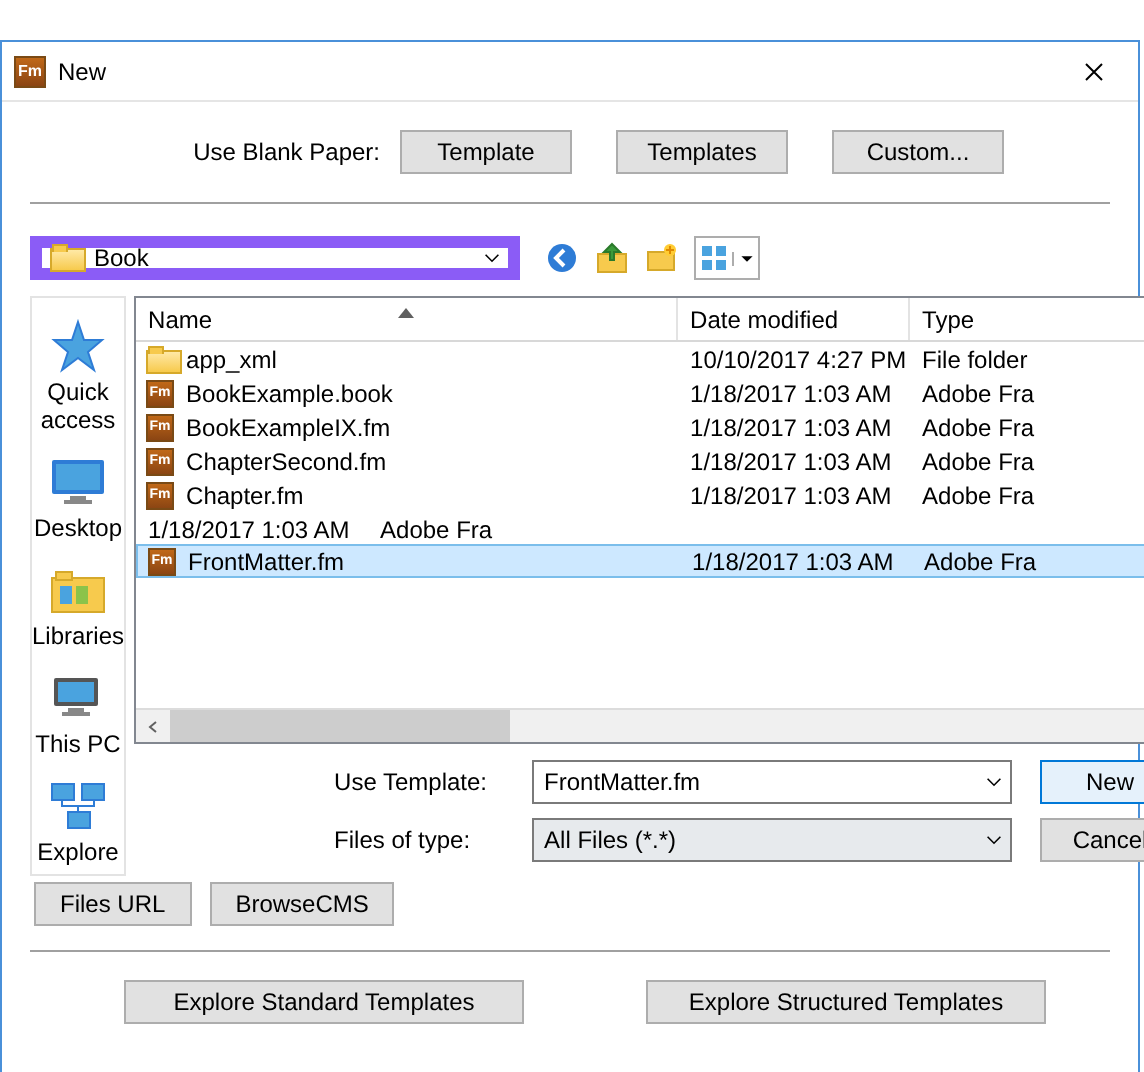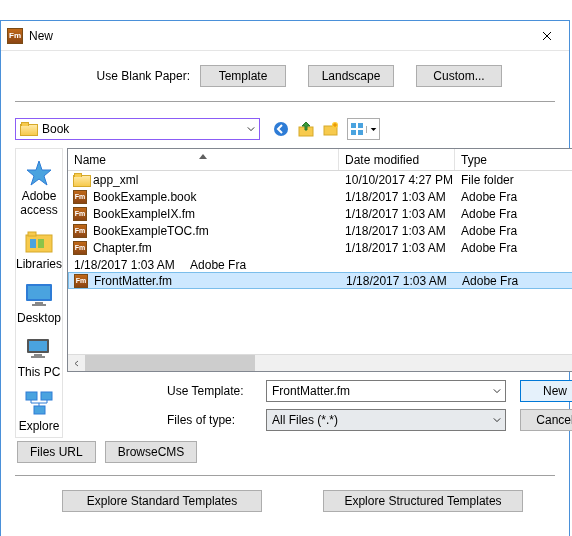--- a/index.html
+++ b/index.html
@@ -12,21 +12,21 @@
   .titlebar .close { width: 45px; height: 29px; display:flex; align-items:center; justify-content:center; cursor:pointer; }
   .titlebar .close svg { width:10px; height:10px; }
   .body { padding: 0 14px 14px 14px; }
   .row-blank { display:flex; align-items:center; margin-top: 14px; }
   .row-blank .lbl { width: 185px; text-align: right; padding-right: 10px; }
   .btn { background: #e1e1e1; border: 1px solid #adadad; height: 22px; min-width: 86px; display:inline-flex; align-items:center; justify-content:center; cursor:pointer; margin-right: 22px; padding:0 12px; }
   .btn:last-child{margin-right:0;}
   .divider { border-top: 1px solid #a0a0a0; height:0; margin: 14px 0 14px 0; box-shadow: 0 1px 0 #fff; }
   .row-lookin { display:flex; align-items:center; height:26px; }
   .row-lookin .lbl { width:95px; text-align:right; padding-right:10px; }
-  .combo { display:flex; align-items:center; border:1px solid #8b5cf6; height:22px; background:#fff; }
+  .combo { display:flex; align-items:center; border:6px solid #8b5cf6; height:22px; background:#fff; }
   .combo.lookin { width:245px; }
   .combo .ico { width:16px; height:14px; margin:0 4px; display:inline-block; }
   .combo .txt { flex:1; padding-left:2px; }
   .combo .arrow, .select .arrow { width:17px; height:100%; display:flex; align-items:center; justify-content:center; border-left:0; }
   .arrow svg{width:8px;height:8px;}
   .tools { display:flex; gap:7px; margin-left:12px; align-items:center; }
   .tool { width:18px; height:18px; display:flex; align-items:center; justify-content:center; cursor:pointer; }
   .viewbtn { width:33px; height:22px; border:1px solid #adadad; display:flex; align-items:center; cursor:pointer; }
   .viewbtn .vmain{flex:1;display:flex;align-items:center;justify-content:center;}
   .viewbtn .vdrop{width:13px;display:flex;align-items:center;justify-content:center;border-left:1px solid #adadad;}
@@ -86,21 +86,21 @@
       <svg viewBox="0 0 10 10">
           <path d="M1 1 L9 9 M9 1 L1 9" stroke="#000" stroke-width="1"></path>
         </svg>
     </div>
   </div>
 
   <div class="body">
     <div class="row-blank">
       <div class="lbl">Use Blank Paper:</div>
       <div class="btn">Template</div>
-      <div class="btn">Landscape</div>
+      <div class="btn">Templates</div>
       <div class="btn">Custom...</div>
     </div>
 
     <div class="divider"></div>
 
     <div class="row-lookin">
       <div class="combo lookin">
         <span class="ico"><span class="folder-ic"></span></span>
         <span class="txt">Book</span>
         <span class="arrow">
@@ -148,43 +148,43 @@
     </div>
 
     <div class="main">
       <div class="places" id="places">
           <div class="place">
             <div class="picon">
               <svg width="30" height="28" viewBox="0 0 30 28">
                 <path d="M15 2 L18 11 L27 11 L20 17 L23 26 L15 20 L7 26 L10 17 L3 11 L12 11 Z" fill="#4aa3df" stroke="#2e7cd6"></path>
               </svg>
             </div>
-            <div class="plabel">Adobe access</div>
+            <div class="plabel">Quick access</div>
+          </div>
+          <div class="place">
+            <div class="picon">
+              <svg width="32" height="28" viewBox="0 0 32 28">
+                <rect x="3" y="3" width="26" height="17" rx="1" fill="#2e7cd6"></rect>
+                <rect x="5" y="5" width="22" height="13" fill="#4aa3df"></rect>
+                <rect x="12" y="21" width="8" height="2" fill="#888"></rect>
+                <rect x="9" y="23" width="14" height="2" fill="#888"></rect>
+              </svg>
+            </div>
+            <div class="plabel">Desktop</div>
           </div>
           <div class="place">
             <div class="picon">
               <svg width="32" height="28" viewBox="0 0 32 28">
                 <rect x="3" y="8" width="26" height="17" fill="#f7ca4d" stroke="#d6a92a"></rect>
                 <rect x="5" y="5" width="8" height="4" fill="#f7ca4d" stroke="#d6a92a"></rect>
                 <rect x="7" y="12" width="6" height="9" fill="#4aa3df"></rect>
                 <rect x="15" y="12" width="6" height="9" fill="#8bc34a"></rect>
               </svg>
             </div>
             <div class="plabel">Libraries</div>
-          </div>
-          <div class="place">
-            <div class="picon">
-              <svg width="32" height="28" viewBox="0 0 32 28">
-                <rect x="3" y="3" width="26" height="17" rx="1" fill="#2e7cd6"></rect>
-                <rect x="5" y="5" width="22" height="13" fill="#4aa3df"></rect>
-                <rect x="12" y="21" width="8" height="2" fill="#888"></rect>
-                <rect x="9" y="23" width="14" height="2" fill="#888"></rect>
-              </svg>
-            </div>
-            <div class="plabel">Desktop</div>
           </div>
           <div class="place">
             <div class="picon">
               <svg width="32" height="28" viewBox="0 0 32 28">
                 <rect x="4" y="4" width="22" height="14" rx="1" fill="#555"></rect>
                 <rect x="6" y="6" width="18" height="10" fill="#4aa3df"></rect>
                 <rect x="11" y="19" width="8" height="2" fill="#888"></rect>
                 <rect x="8" y="21" width="14" height="2" fill="#888"></rect>
               </svg>
             </div>
@@ -248,21 +248,21 @@
                 <div class="fc-date">1/18/2017 1:03 AM</div>
                 <div class="fc-type">Adobe Fra</div>
               </div>
               <div class="frow">
                 <div class="fc-name">
                   <span class="ficon">
                     <span class="fm-ic">
                       <span>Fm</span>
                     </span>
                   </span>
-                  <span>BookExampleTOC.fm</span>
+                  <span>ChapterSecond.fm</span>
                 </div>
                 <div class="fc-date">1/18/2017 1:03 AM</div>
                 <div class="fc-type">Adobe Fra</div>
               </div>
               <div class="frow">
                 <div class="fc-name">
                   <span class="ficon">
                     <span class="fm-ic">
                       <span>Fm</span>
                     </span>

